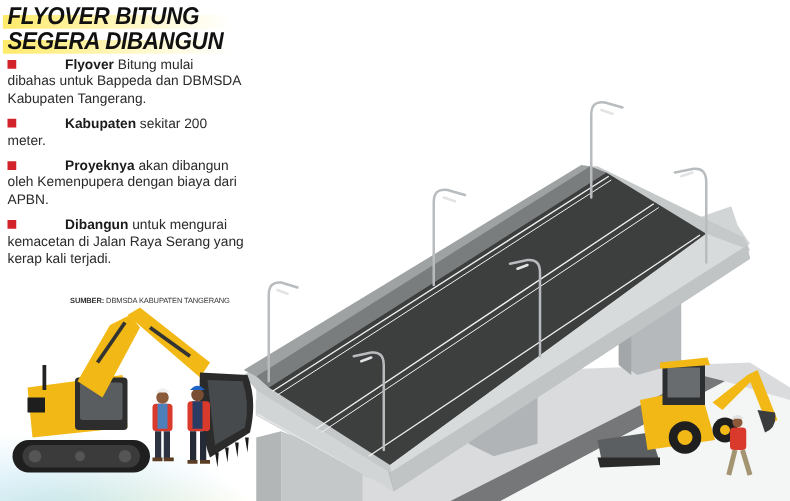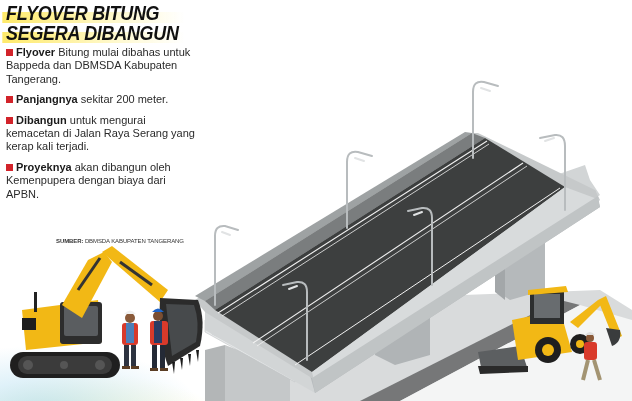--- a/index.html
+++ b/index.html
@@ -34,21 +34,21 @@
 
   .bullets {
     position: absolute; left: 6px; top: 46px; width: 190px;
     font-size: 11px; line-height: 13.4px; color: #2a2a2a;
   }
   .bullet { margin-bottom: 7px; }
   .bullet .sq {
     display: inline-block; width: 7px; height: 7px; background: #d2232a;
     margin-right: 3px; vertical-align: 0px;
   }
-  .bullet b { font-weight: 700; color: #1a1a1a; }
+  .bullet b { font-weight: 700; color: #1a1a1a; margin-left: 36px; }
 
   .source {
     position: absolute; left: 56px; top: 238px;
     font-size: 6px; letter-spacing: -0.1px; color: #333; white-space: nowrap;
   }
   .source b { font-weight: 700; }
 
   svg.scene { position: absolute; left: 0; top: 0; }
 </style>
 </head>
@@ -219,25 +219,25 @@
     <span class="hl"></span>
     <span class="txt">SEGERA DIBANGUN</span>
   </span>
 </div>
 
 <div class="bullets">
   <div class="bullet">
     <span class="sq"></span><b>Flyover</b><span> Bitung mulai dibahas untuk Bappeda dan DBMSDA Kabupaten Tangerang.</span>
   </div>
   <div class="bullet">
-    <span class="sq"></span><b>Panjangnya</b><span> sekitar 200 meter.</span>
+    <span class="sq"></span><b>Kabupaten</b><span> sekitar 200 meter.</span>
+  </div>
+  <div class="bullet">
+    <span class="sq"></span><b>Proyeknya</b><span> akan dibangun oleh Kemenpupera dengan biaya dari APBN.</span>
   </div>
   <div class="bullet">
     <span class="sq"></span><b>Dibangun</b><span> untuk mengurai kemacetan di Jalan Raya Serang yang kerap kali terjadi.</span>
-  </div>
-  <div class="bullet">
-    <span class="sq"></span><b>Proyeknya</b><span> akan dibangun oleh Kemenpupera dengan biaya dari APBN.</span>
   </div>
 </div>
 
 <div class="source">
   <b>SUMBER:</b><span> DBMSDA KABUPATEN TANGERANG</span>
 </div>
 
 </body></html>

